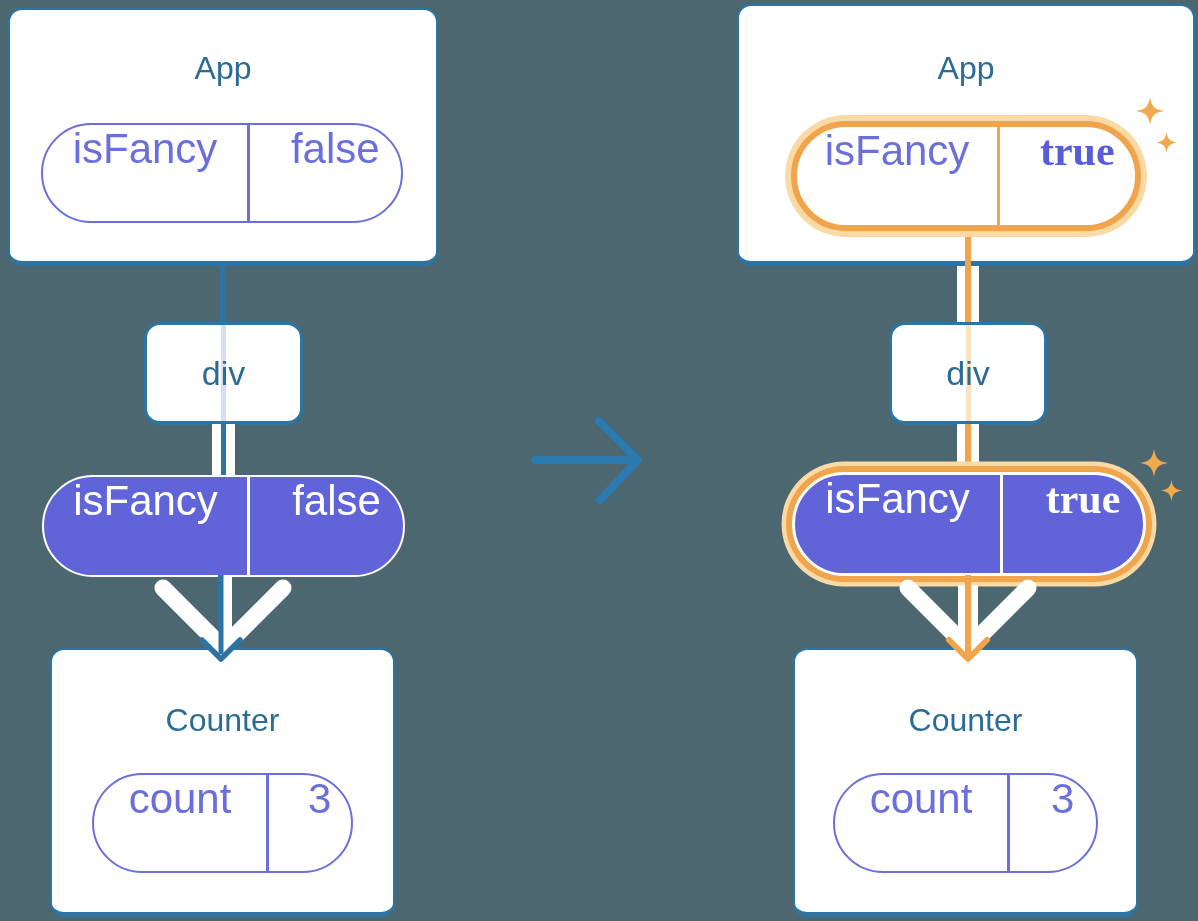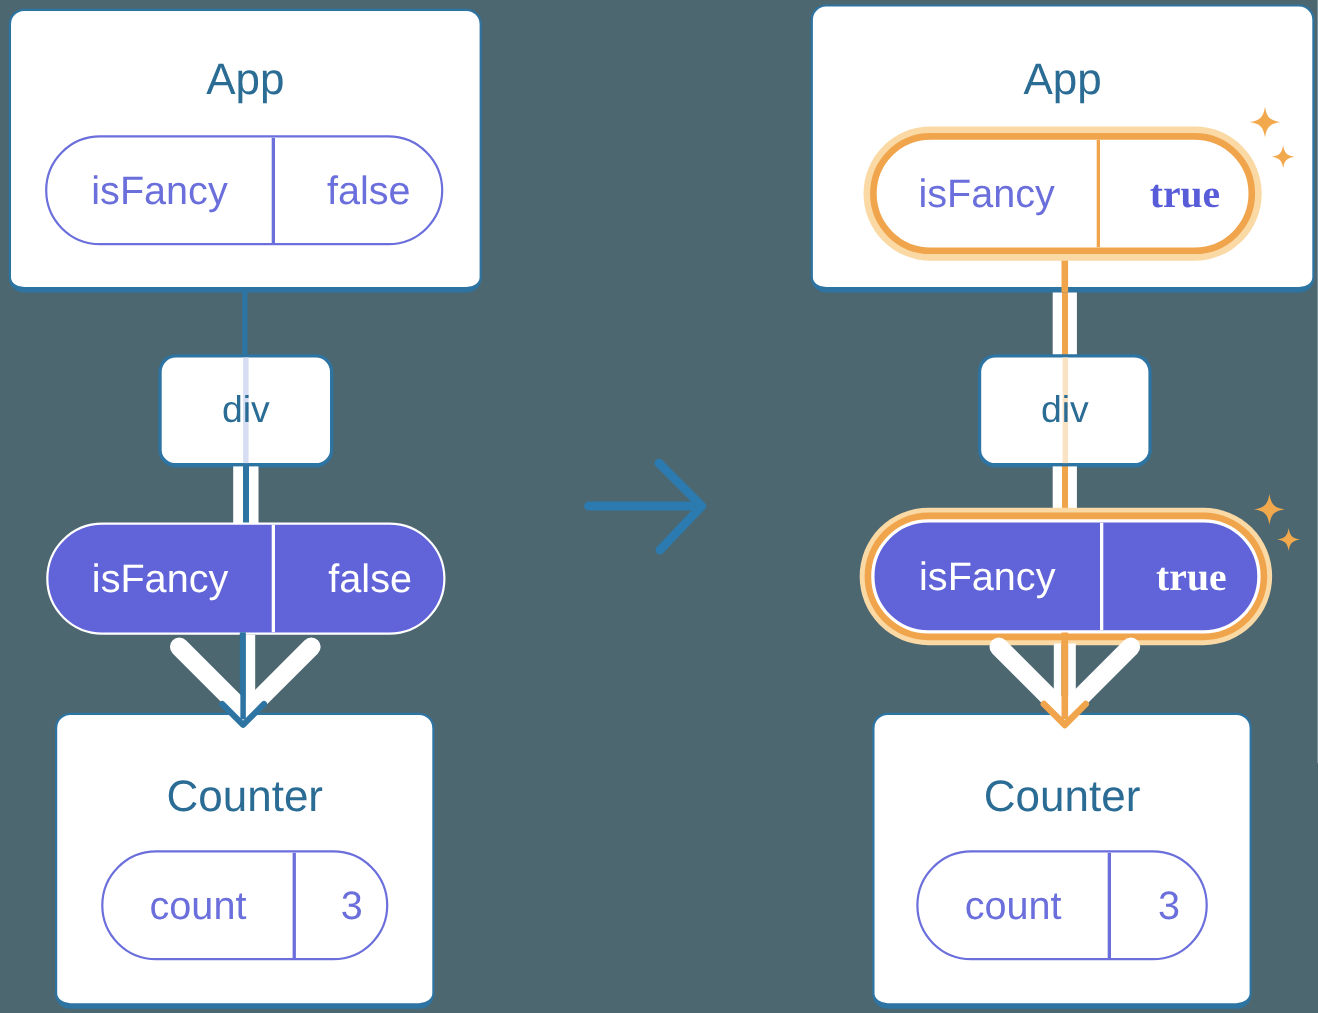--- a/index.html
+++ b/index.html
@@ -13,33 +13,33 @@
   svg{overflow:visible;display:block;}
 
   
   .card{
     position:absolute;background:#fff;box-sizing:border-box;
     border:2.5px solid var(--stroke,#2E74A2);
     border-bottom-width:5px;border-radius:14px;
   }
   .card-title{
     position:absolute;left:0;right:0;text-align:center;
-    font-size:40px;font-weight:500;color:var(--title,#2B6C95);
+    font-size:32px;font-weight:500;color:var(--title,#2B6C95);
   }
   .divbox{
     display:flex;align-items:center;justify-content:center;
     border-width:3px;border-bottom-width:4px;border-radius:16px;
   }
   .div-label{position:relative;font-size:34px;color:var(--title,#2B6C95);z-index:2;}
   .inner-line{position:absolute;top:0;bottom:0;width:5px;left:calc(50% - 2.5px);z-index:1;}
 
   
   .pill{
-    position:absolute;display:flex;align-items:center;box-sizing:border-box;
-    border-radius:999px;font-size:36px;overflow:hidden;
+    position:absolute;display:flex;align-items:flex-start;box-sizing:border-box;
+    border-radius:999px;font-size:42px;overflow:hidden;
   }
   .cell{display:flex;align-items:center;justify-content:center;white-space:nowrap;}
   .key{flex:none;}
   .val{flex:1;margin-left:20px;}
   .sep{flex:none;align-self:stretch;}
   .bold{font-weight:700;font-family:Liberation Serif, serif;}
 
   .outline-pill{background:#fff;border:2.5px solid var(--purple,#6B6FDB);color:var(--purple,#6B6FDB);}
   .outline-pill .sep{width:2.5px;background:var(--purple,#6B6FDB);}
 

